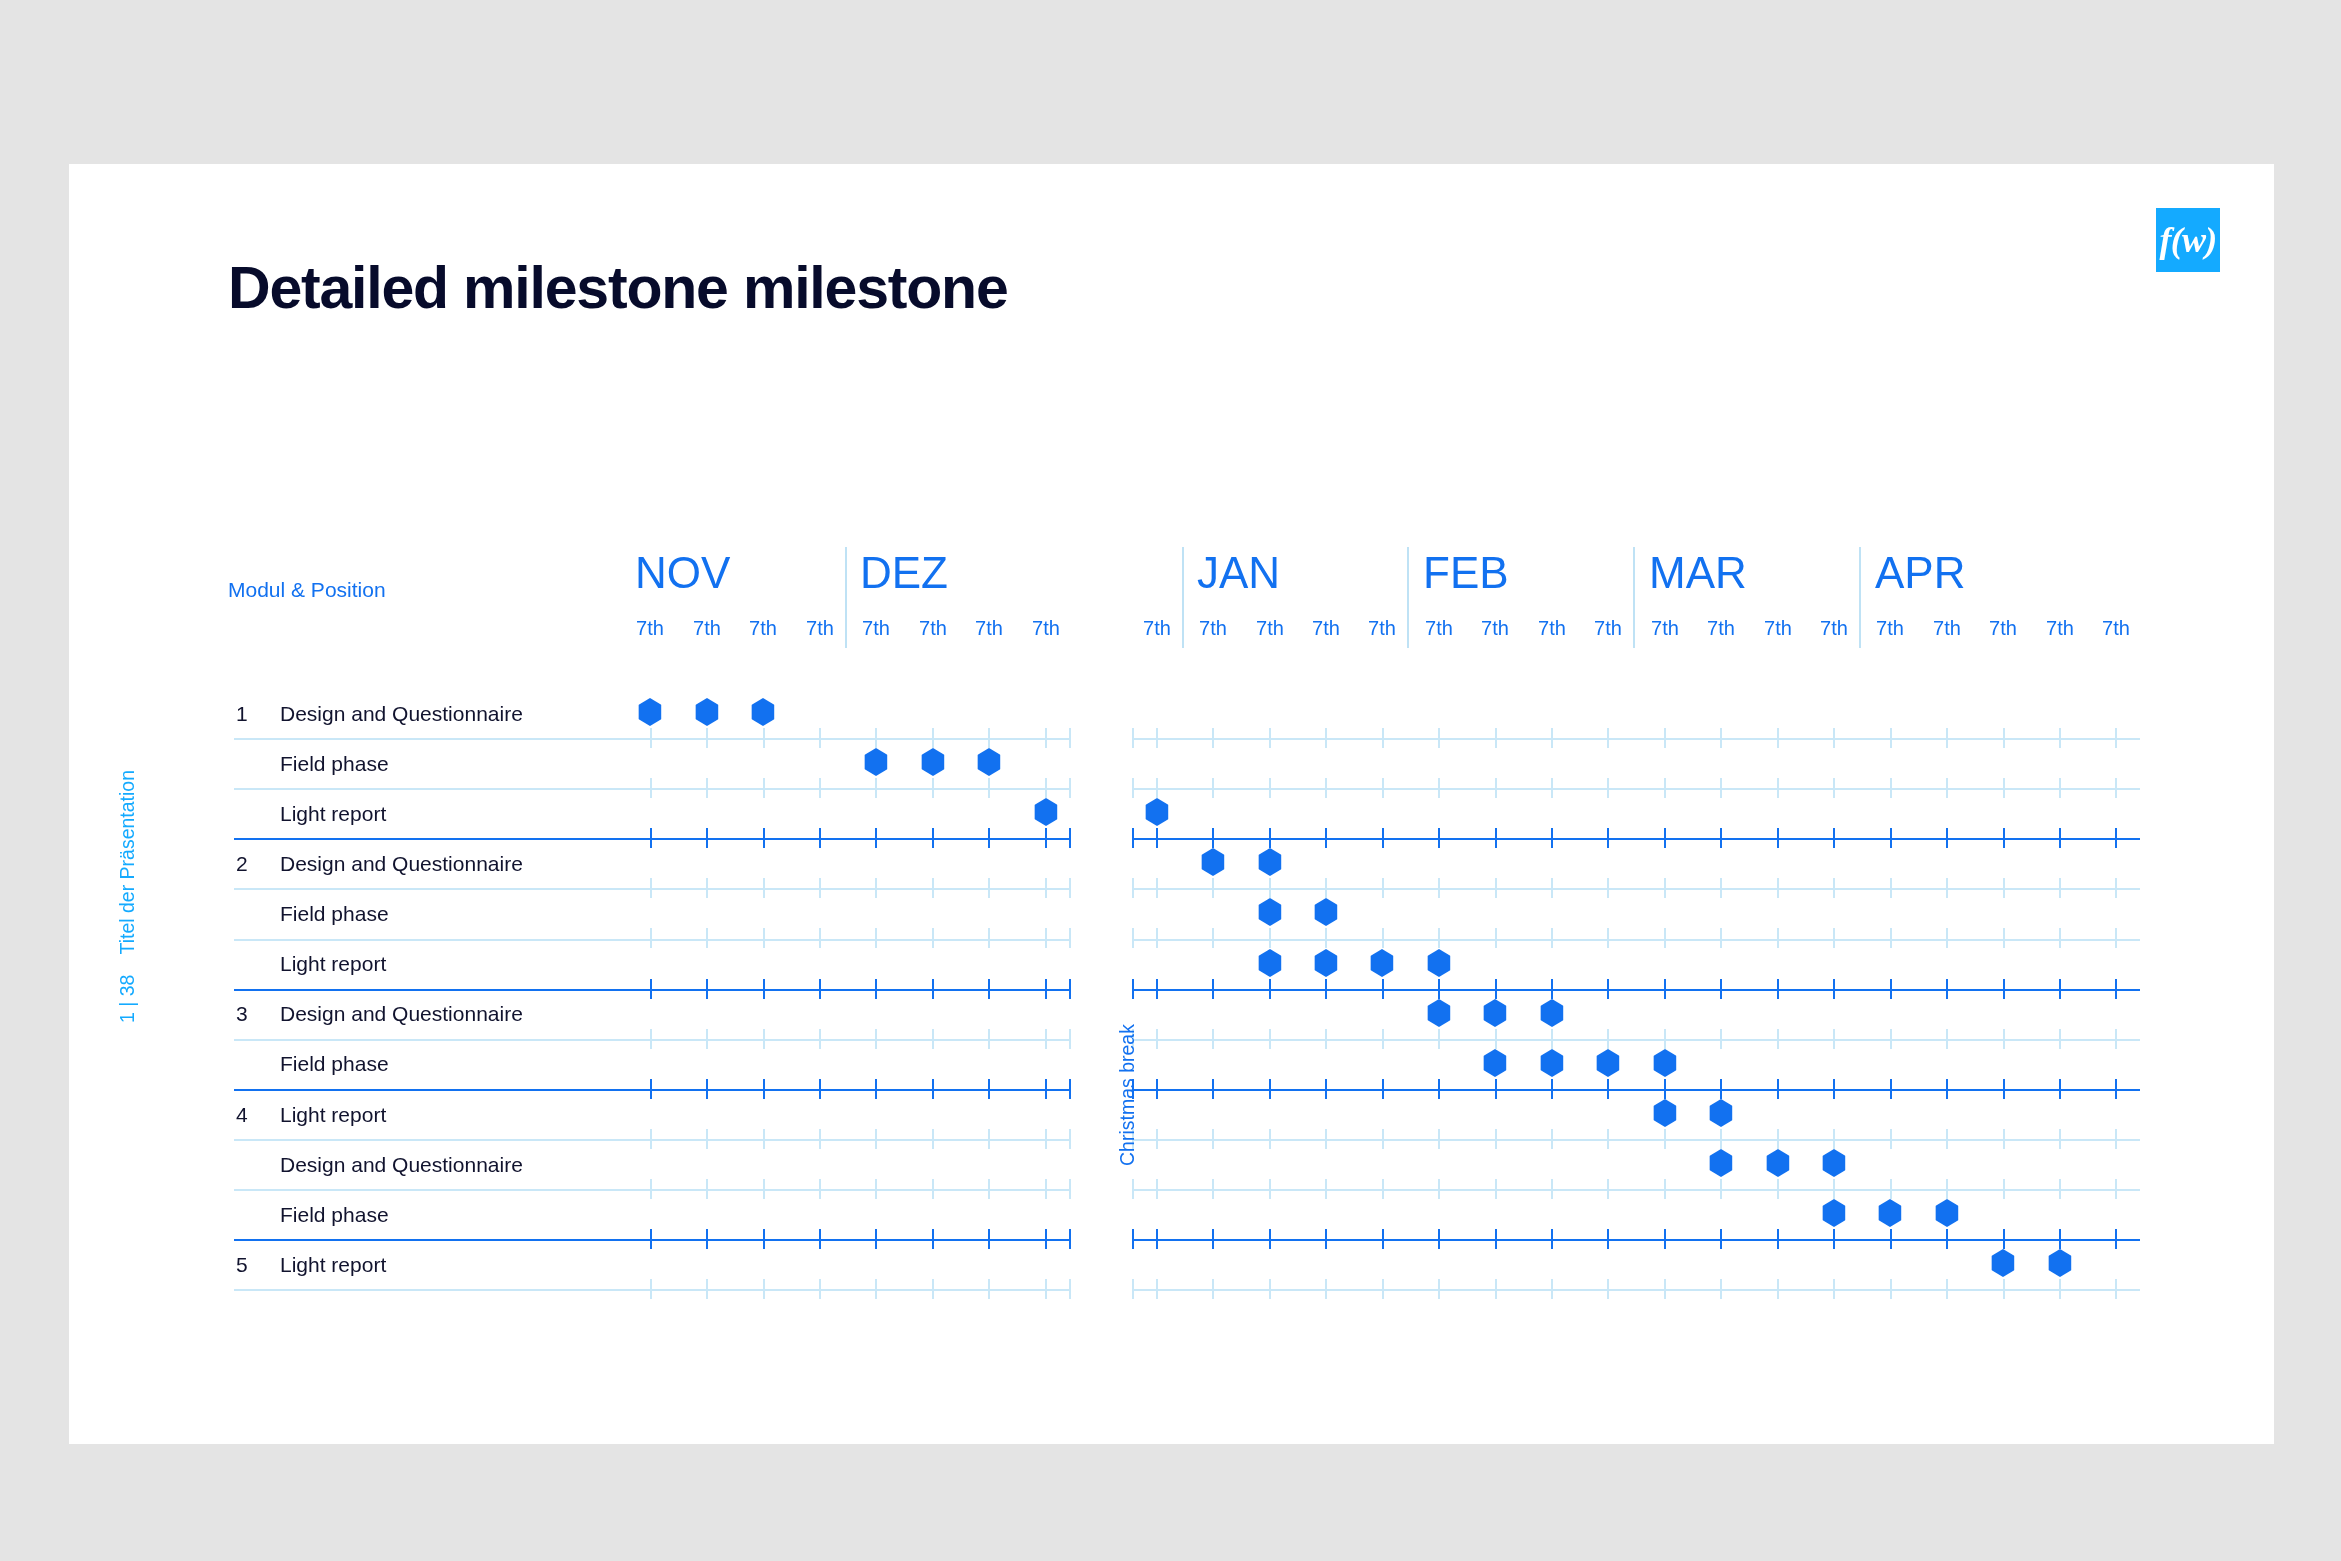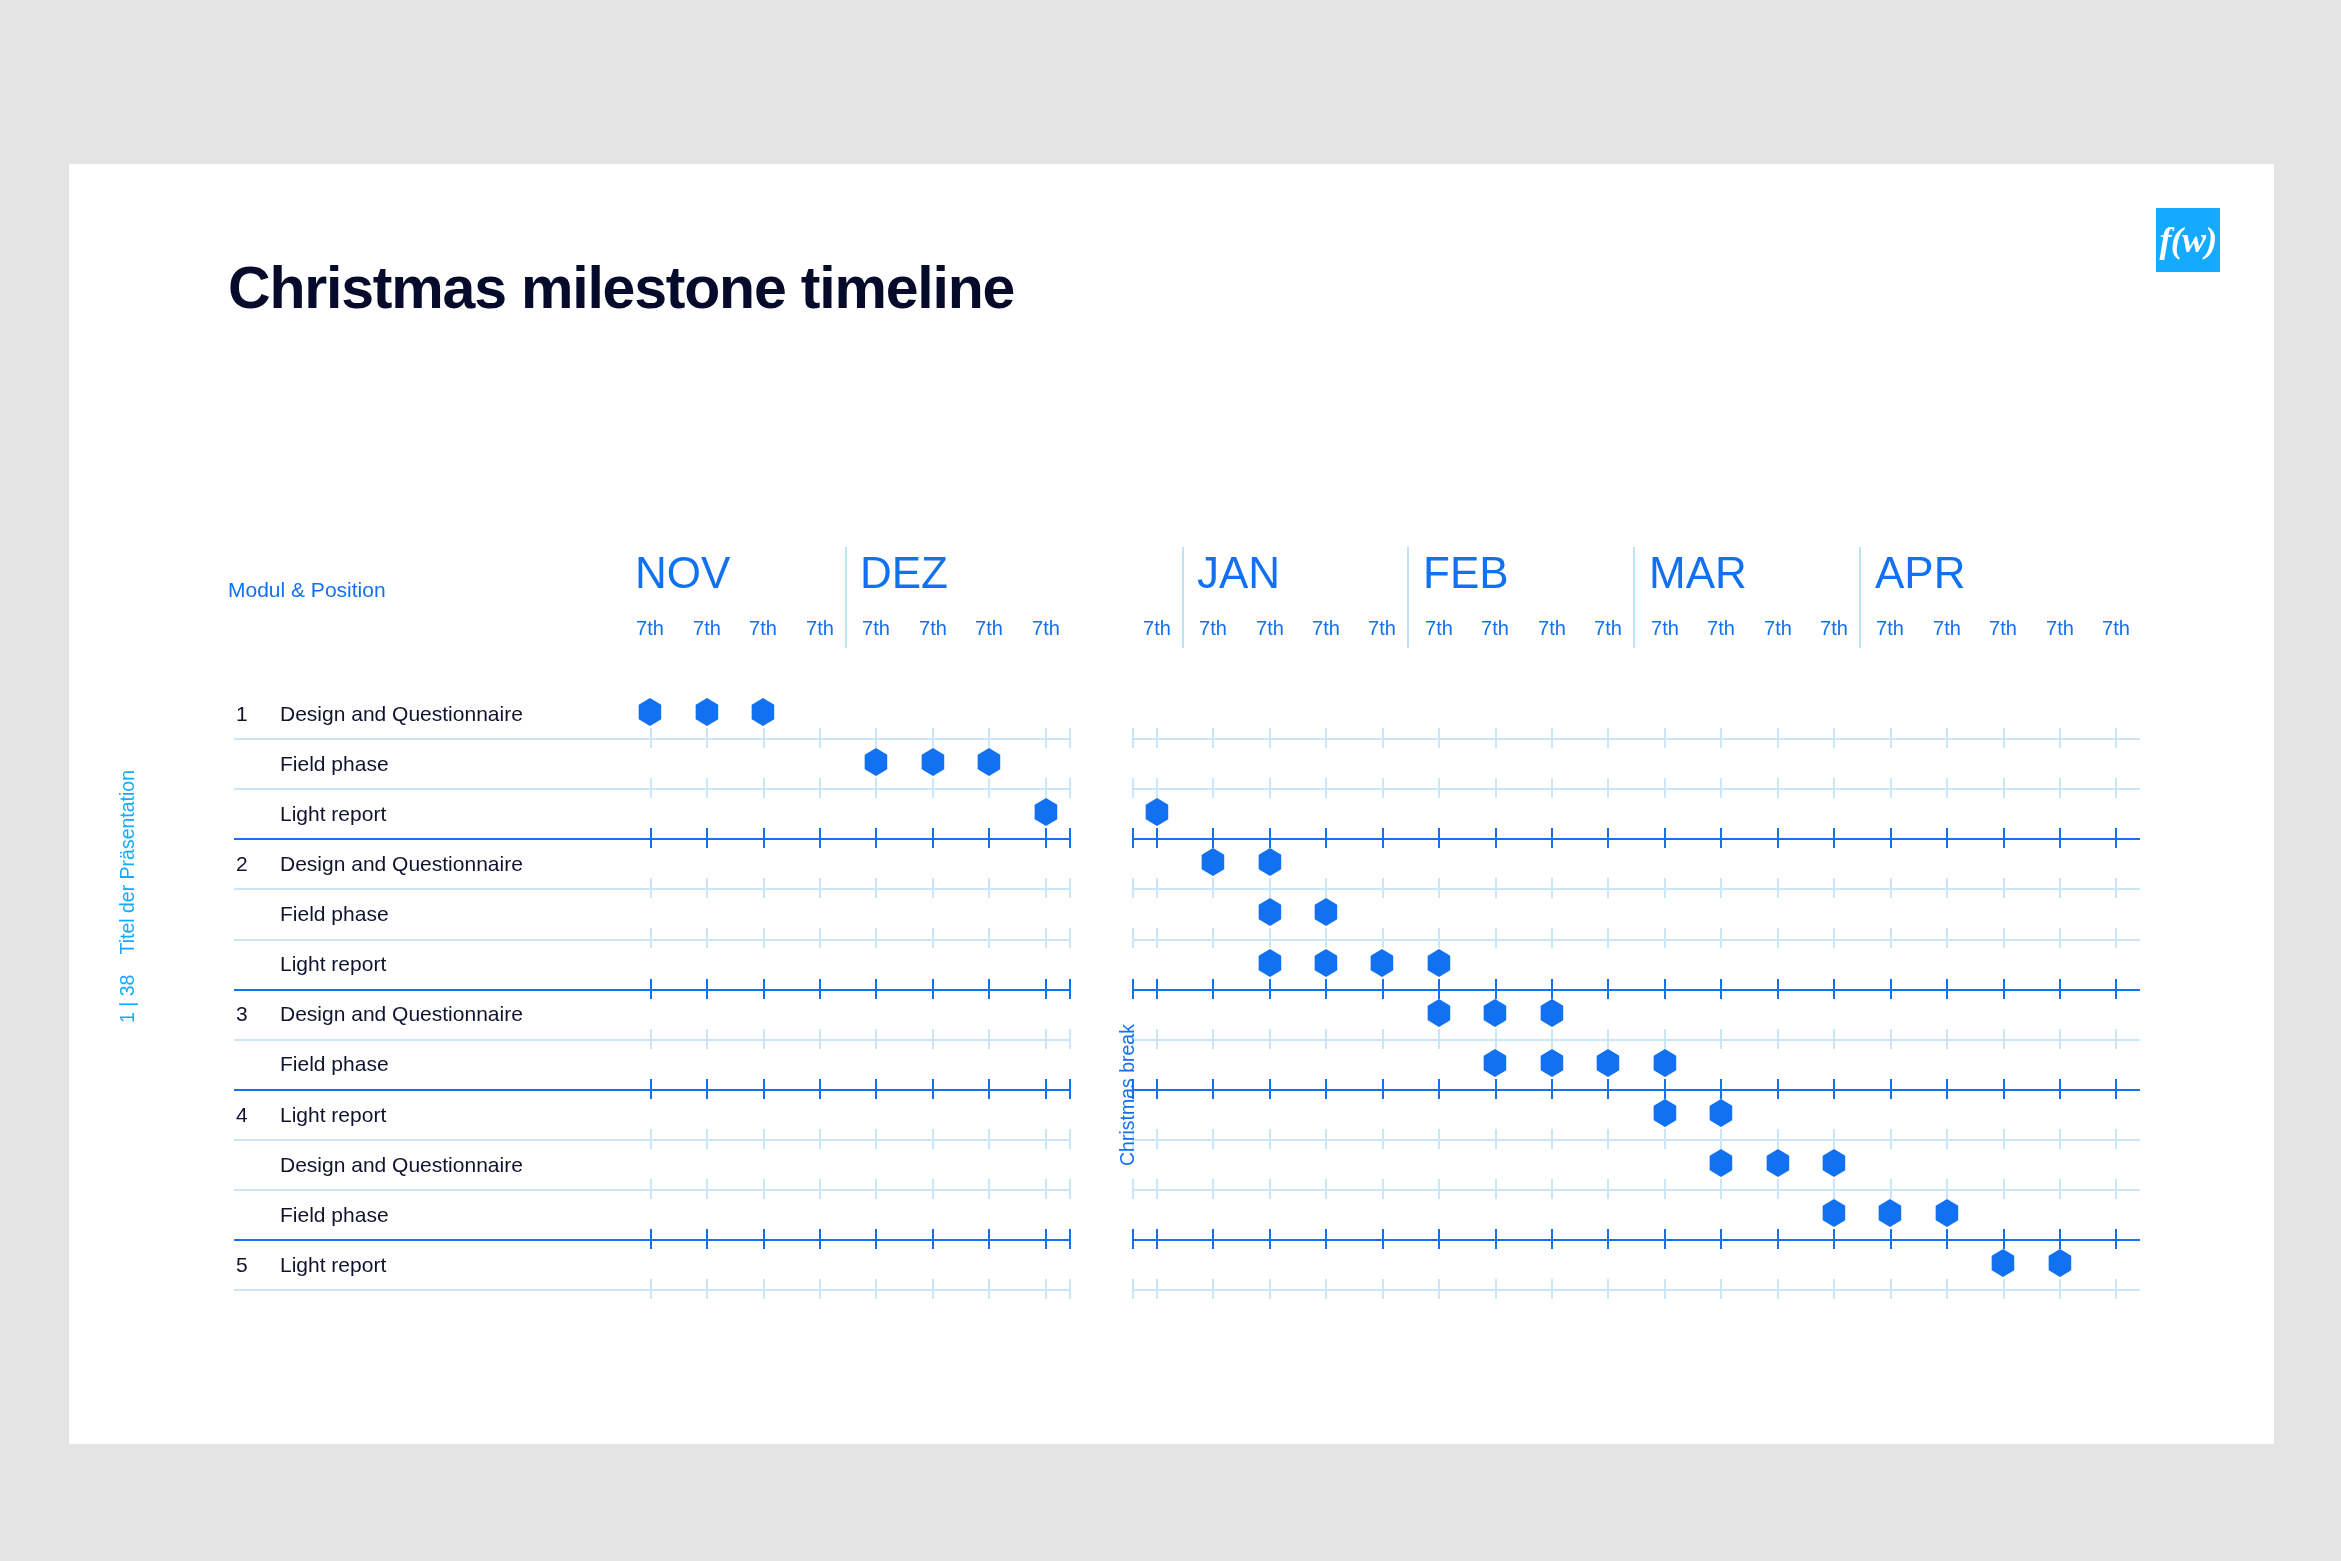--- a/index.html
+++ b/index.html
@@ -86,21 +86,21 @@
 </style>
 </head>
 <body>
 
 <div class="slide"></div>
 
 <div class="logo">
   <span>f(w)</span>
 </div>
 
-<div class="title">Christmas milestone timeline</div>
+<div class="title">Detailed milestone milestone</div>
 
 <div class="vfooter">
   <span>1 | 38</span>
   <span>Titel der Präsentation</span>
 </div>
 
 <div class="modul-label">Modul &amp; Position</div>
 
 <div class="chart" id="chart">
     <div class="month" style="left: 627px; top: 511px;">NOV</div>

